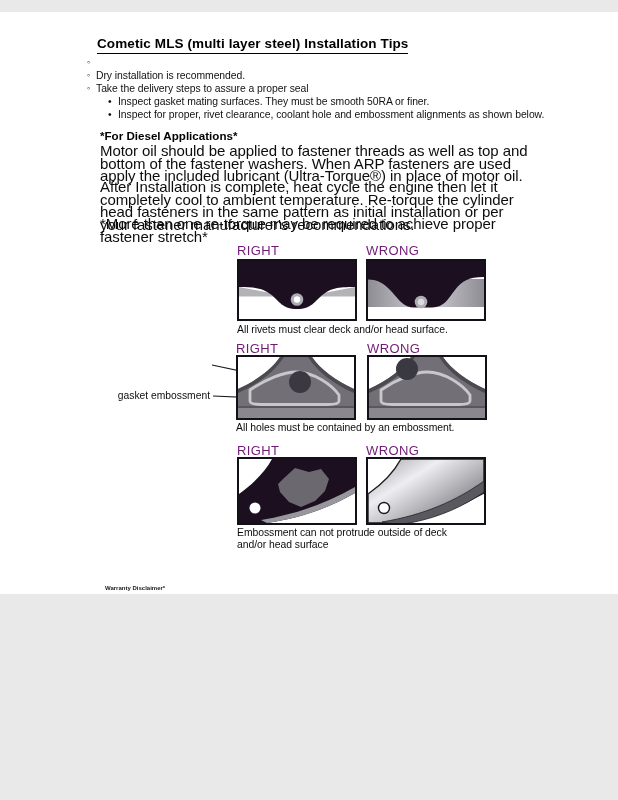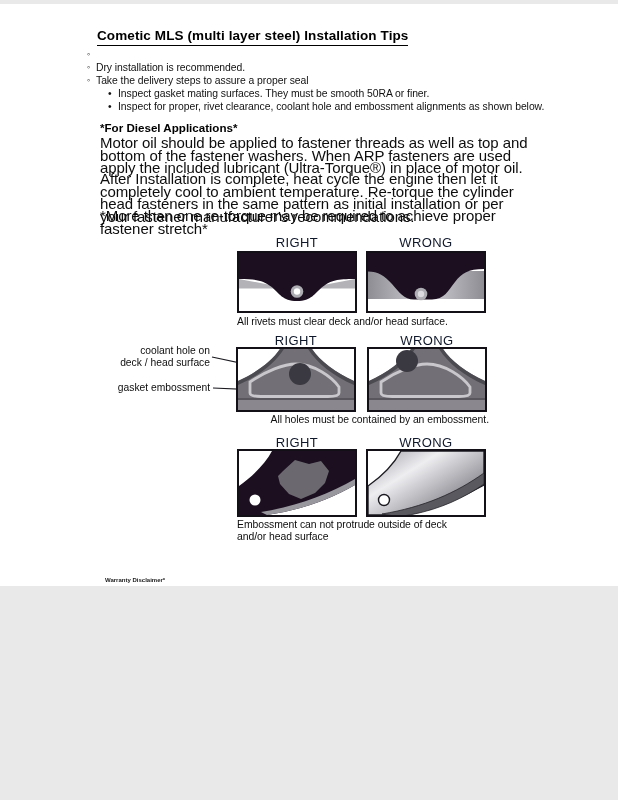--- a/index.html
+++ b/index.html
@@ -4,37 +4,37 @@
 <style>
   :root{
     --ink:#1b0f20;
     --steel:#b3b2b7;
     --page-bg:#ffffff;
   }
   *{margin:0;padding:0;box-sizing:border-box;}
   body{background:#e9e9e9;font-family:"Liberation Sans", sans-serif;}
   .page{
     position:relative;width:618px;height:582px;background:var(--page-bg);
-    margin:4px auto;overflow:hidden;color:#111;
+    margin:12px auto;overflow:hidden;color:#111;
   }
   .abs{position:absolute;}
   .title{
     font-size:13.5px;font-weight:bold;color:#000;
     border-bottom:1.6px solid #000;padding-bottom:2px;letter-spacing:.1px;
     display:inline-block;
   }
   .bullets{font-size:10.4px;line-height:13px;letter-spacing:-.05px;width:460px;}
   .b{display:flex;}
   .b .m{width:9px;flex:0 0 9px;text-align:left;}
   .b.sub{padding-left:21px;}
   .b.sub .m{width:10px;flex:0 0 10px;}
   .m.circ{font-size:9px;line-height:13px;}
   .body-p{font-size:15px;line-height:12.6px;letter-spacing:-.08px;width:432px;color:#0d0d0d;}
   .diesel-h{font-size:11.6px;font-weight:bold;color:#000;}
-  .rw-label{font-size:13px;letter-spacing:.4px;color:#0f172a;text-align:center;width:120px;}
+  .rw-label{font-size:13px;letter-spacing:.4px;color:#701a75;text-align:left;width:120px;}
   .dbox{
     width:120px;border:2px solid #141018;background:#fff;line-height:0;
   }
   .cap{font-size:10.4px;line-height:11.5px;letter-spacing:-.05px;color:#0d0d0d;}
   .side-label{font-size:10.3px;line-height:12px;text-align:right;width:110px;color:#0d0d0d;}
   .legal{width:424px;color:#1a1a1a;}
   .legal h4{font-size:6px;margin-bottom:6px;letter-spacing:0;}
   .legal p{font-size:5.6px;line-height:6.5px;letter-spacing:-.04px;margin-bottom:5.5px;}
   .legal p.tight{margin-bottom:0;}
   .page-code{font-size:11px;color:#2b2b2b;letter-spacing:.3px;}
@@ -103,24 +103,20 @@
       <rect y="18" width="116" height="28" fill="url(#gw1)"></rect>
       <rect y="46" width="116" height="12" fill="#ffffff"></rect>
       <path d="M0,0 H116 V16 C100,16 94,20 87,29 C80,38 76,46.5 64,46.5 L46,46.5 C36,46.5 31,39 24,31 C17,23 10,18.5 0,18.5 Z" fill="#1b0f20"></path>
       <circle cx="53" cy="41" r="6.3" fill="#aeadb3"></circle>
       <circle cx="53" cy="41" r="3.2" fill="#dcdbe0"></circle>
     </svg>
   </div>
 
   <div class="abs cap" style="left:237px;top:312px;text-align:center;">All rivets must clear deck and/or head surface.</div>
 
-  <div class="abs side-label" style="left:100px;top:341px;">
-    <div>coolant hole on</div>
-    <div>deck / head surface</div>
-  </div>
   <div class="abs side-label" style="left:100px;top:378px;">gasket embossment</div>
 
   <svg class="abs" style="left:108px;top:338px;pointer-events:none;" width="200" height="58" viewBox="0 0 200 58">
     <line x1="104" y1="15" x2="188" y2="33" stroke="#1a1a20" stroke-width="1.2"></line>
     <line x1="105" y1="46" x2="150" y2="48" stroke="#1a1a20" stroke-width="1.2"></line>
   </svg>
 
   <div class="abs rw-label" style="left:236px;top:329px;">RIGHT</div>
   <div class="abs rw-label" style="left:367px;top:329px;">WRONG</div>
 
@@ -147,21 +143,21 @@
       <path d="M116,0 H74 C82,12 98,24 116,32 Z" fill="#ffffff"></path>
       <path d="M42,0 C34,12 18,24 0,32 L0,36 C21,27 37,14 46,0 Z" fill="#4c4a51"></path>
       <path d="M74,0 C82,12 98,24 116,32 L116,36 C95,27 79,14 70,0 Z" fill="#4c4a51"></path>
       <rect y="49" width="116" height="2" fill="#59575d"></rect>
       <rect y="51" width="116" height="10" fill="#8a888e"></rect>
       <path d="M12,44 L12,33 C28,22 46,15 58,15 C76,15 94,28 101,38 L101,44 C101,46.5 97,47.5 90,47.5 L23,47.5 C16,47.5 12,46.5 12,44 Z" fill="none" stroke="#c9c7cc" stroke-width="2.8"></path>
       <circle cx="38" cy="12" r="11" fill="#3a3840"></circle>
     </svg>
   </div>
 
-  <div class="abs cap" style="left:236px;top:410px;width:253px;text-align:right;">All holes must be contained by an embossment.</div>
+  <div class="abs cap" style="left:236px;top:410px;width:253px;text-align:left;">All holes must be contained by an embossment.</div>
 
   <div class="abs rw-label" style="left:237px;top:431px;">RIGHT</div>
   <div class="abs rw-label" style="left:366px;top:431px;">WRONG</div>
 
   <div class="abs dbox" style="left:237px;top:445px;">
     <svg width="116" height="64" viewBox="0 0 116 64">
       <rect width="116" height="64" fill="#ffffff"></rect>
       <path d="M33,0 L116,0 L116,34 C90,49 62,59 28,64 L0,64 L0,35 C13,26 26,13 33,0 Z" fill="#1b0f20"></path>
       <path d="M116,28 C88,44 58,55 22,61 L28,64 C62,59 90,49 116,34 Z" fill="#98979e"></path>
       <path d="M44,20 L56,9 L70,13 L82,10 L90,20 L86,32 L76,42 L62,48 L50,43 L41,33 L39,25 Z" fill="#6b696f"></path>

